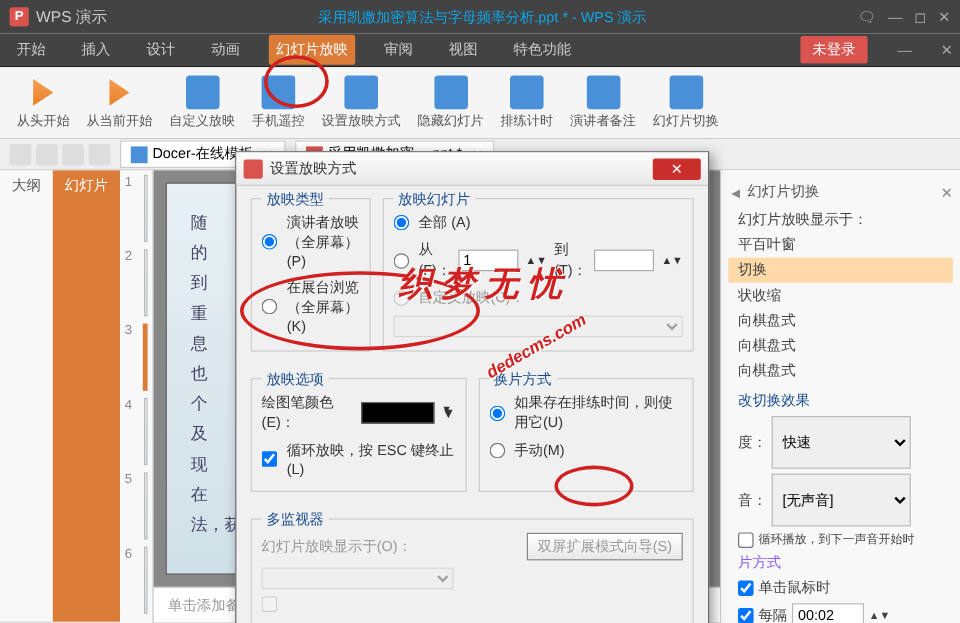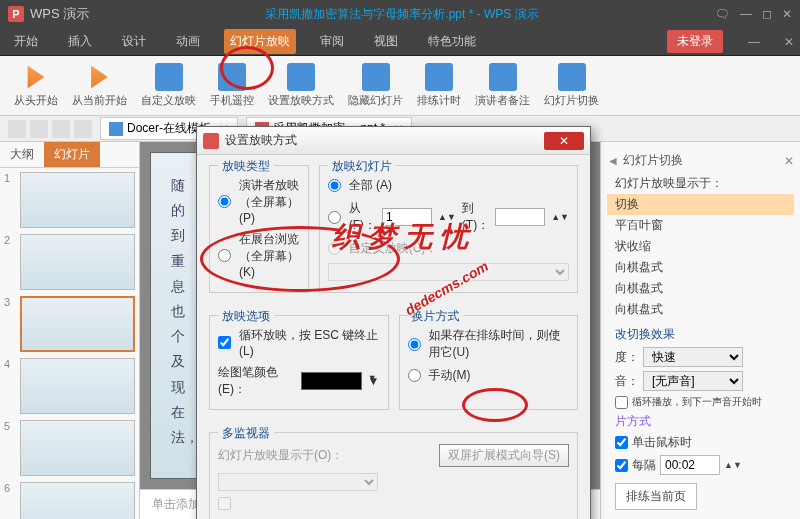--- a/index.html
+++ b/index.html
@@ -24,41 +24,41 @@
 .ic-hide{background:#4a90d9}
 .ic-timer{background:#4a90d9}
 .ic-notes{background:#4a90d9}
 .ic-trans{background:#4a90d9}
 .docstrip{background:#eee;height:26px;display:flex;align-items:center;padding:0 8px;border-bottom:1px solid #ccc;gap:4px}
 .docstrip .tool{width:18px;height:18px;background:#ddd;border-radius:2px}
 .docstrip .doctab{background:#fff;border:1px solid #ccc;padding:2px 8px;display:flex;align-items:center;gap:4px;margin-left:4px}
 .docstrip .doctab .dicon{width:14px;height:14px}
 .docstrip .doctab .close{color:#888;margin-left:4px}
 .workarea{display:flex;height:377px}
-.leftpanel{width:140px;background:#f8f8f8;border-right:1px solid #ccc;display:flex;flex-direction:column}
+.leftpanel{width:128px;background:#f8f8f8;border-right:1px solid #ccc;display:flex;flex-direction:row}
 .lptabs{display:flex;border-bottom:1px solid #ccc}
 .lptab{padding:4px 10px;color:#555}
 .lptab.active{background:#da7b37;color:#fff}
 .thumbs{flex:1;overflow:auto;padding:4px}
 .thumb{display:flex;gap:4px;margin-bottom:6px;align-items:flex-start}
 .thumb .tn{color:#888;font-size:11px;width:12px}
 .thumb .timg{flex:1;height:56px;background:linear-gradient(#e8f0f4,#d0e0e8);border:1px solid #bbb}
 .thumb.sel .timg{border:2px solid #da7b37}
 .canvas{flex:1;background:#888;display:flex;flex-direction:column}
 .slide{flex:1;margin:10px;background:linear-gradient(#e8f0f4,#d0e0e8);border:1px solid #666;padding:20px;position:relative;overflow:hidden}
 .slide .stxt{color:#446;line-height:1.8;font-size:14px}
 .notesarea{height:30px;background:#fff;border-top:1px solid #ccc;padding:6px 12px;color:#999}
 .rightpanel{width:200px;background:#f8f8f8;border-left:1px solid #ccc;padding:6px;overflow:auto}
 .rptitle{color:#555;padding:4px 0;display:flex;align-items:center}
 .rptitle .arrow{margin-right:4px;color:#888}
 .rprow{padding:2px 8px;color:#444;display:flex;align-items:center;gap:4px}
 .rprow.hl{background:#ffd9a8}
 .rpbtn{border:1px solid #bbb;background:#fff;padding:4px 10px;margin:4px 0;display:inline-block}
 .rpinput{border:1px solid #bbb;padding:2px 4px;width:60px}
-.rpsel{border:1px solid #bbb;padding:1px 4px;width:100px}
+.rpsel{border:1px solid #bbb;padding:13px 4px;width:116px}
 
 
 .dialog{position:absolute;left:196px;top:126px;width:395px;background:#f0f0f0;border:1px solid #666;box-shadow:3px 3px 10px rgba(0,0,0,.4)}
 .dlgtitle{background:linear-gradient(#fdfdfd,#e8e8e8);height:28px;display:flex;align-items:center;padding:0 6px;border-bottom:1px solid #ccc}
 .dlgtitle .dicon{width:16px;height:16px;background:#d9534f;border-radius:2px;margin-right:6px}
 .dlgtitle .dttext{flex:1;color:#333}
 .dlgtitle .dclose{width:40px;height:18px;background:#c9302c;color:#fff;text-align:center;border-radius:2px;line-height:18px}
 .dlgbody{padding:10px 12px}
 .fieldset{border:1px solid #ccc;padding:8px;margin-bottom:22px;position:relative}
 .fieldset .legend{position:absolute;top:-8px;left:8px;background:#f0f0f0;padding:0 4px;color:#1a4d8f}
@@ -214,22 +214,22 @@
     <div class="notesarea">单击添加备注</div>
   </div>
 
   <div class="rightpanel">
     <div class="rptitle">
         <span class="arrow">◄</span>
         <span>幻灯片切换</span>
         <span style="margin-left:auto;color:#888">✕</span>
       </div>
     <div class="rprow">幻灯片放映显示于：</div>
+    <div class="rprow">平百叶窗</div>
     <div class="rprow hl">切换</div>
-    <div class="rprow">平百叶窗</div>
     <div class="rprow">状收缩</div>
     <div class="rprow">向棋盘式</div>
     <div class="rprow">向棋盘式</div>
     <div class="rprow">向棋盘式</div>
     <div class="rprow" style="color:#1a4d8f;margin-top:4px">改切换效果</div>
     <div class="rprow">
         <span>度：</span>
         <select class="rpsel"><option>快速</option></select>
       </div>
     <div class="rprow">
@@ -297,25 +297,25 @@
             <span>自定义放映(C)：</span>
           </div>
         <div class="frow">
             <select disabled="" style="width:100%;border:1px solid #ccc"></select>
           </div>
       </div>
     </div>
     <div class="twocol">
       <div class="fieldset">
         <span class="legend">放映选项</span>
+        <div class="frow"><span>绘图笔颜色(E)：</span><span class="colorbox"></span> ▼</div>
         <div class="frow">
             <input type="checkbox" checked="" style="">
             <span>循环放映，按 ESC 键终止(L)</span>
           </div>
-        <div class="frow"><span>绘图笔颜色(E)：</span><span class="colorbox"></span> ▼</div>
       </div>
       <div class="fieldset">
         <span class="legend">换片方式</span>
         <div class="frow">
             <input type="radio" checked="" style="">
             <span>如果存在排练时间，则使用它(U)</span>
           </div>
         <div class="frow">
             <input type="radio" style="">
             <span>手动(M)</span>

